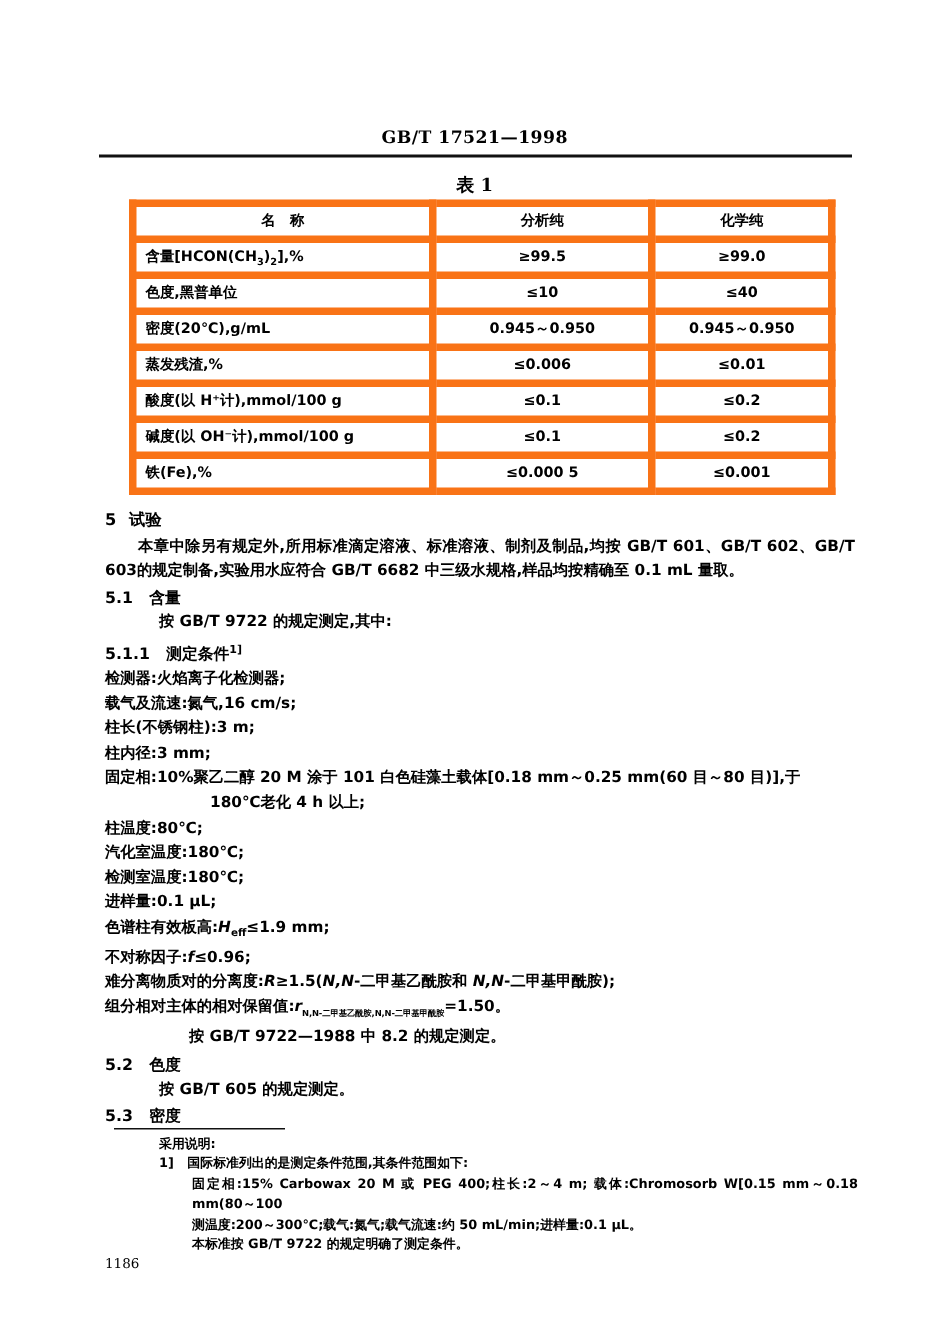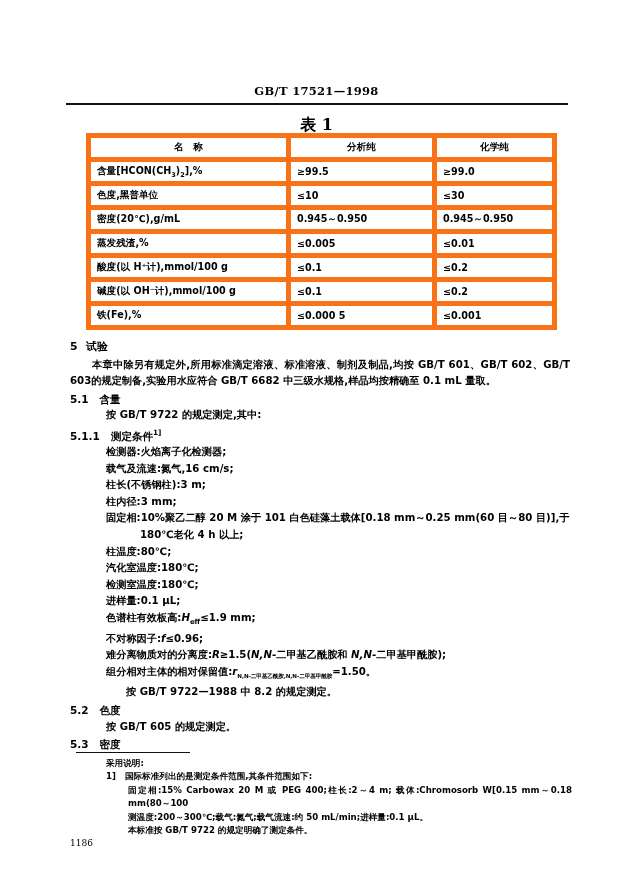--- a/index.html
+++ b/index.html
@@ -42,21 +42,21 @@
     height: 1.6px;
     background: #111;
   }
 
   
   .tbl-caption {
     position: absolute;
     left: 0; right: 0;
     top: 115px;
     text-align: center;
-    font-size: 16px;
+    font-size: 12px;
     font-weight: bold;
     font-family: "DejaVu Serif", "Liberation Serif", serif;
   }
 
   
   .tbl-wrap {
     position: absolute;
     left: 86px;
     top: 133px;
     width: 466px;
@@ -74,21 +74,21 @@
 
   table.spec th, table.spec td {
     border: 5px solid #f97316;
     height: 19px;
     padding: 0 6px;
     font-weight: bold;
     vertical-align: middle;
   }
   table.spec th { text-align: center; }
   table.spec td.nm { text-align: left; }
-  table.spec td.val { text-align: left; }
+  table.spec td.val { text-align: center; }
   sub, sup { font-size: 0.68em; }
   sup.fn { font-size: 0.7em; vertical-align: super; }
 
   
   .body {
     position: absolute;
     left: 70px;
     top: 336px;
     width: 500px;
     font-size: 10.2px;
@@ -105,21 +105,21 @@
     font-weight: bold;
     font-size: 10.5px;
     margin: 1px 0 0 0;
   }
   .para {
     text-align: justify;
     font-weight: bold;
     margin: 0;
   }
   .indent1 { text-indent: 22px; }
-  .ind-l1 { margin-left: 36px; font-weight: bold; }
+  .ind-l1 { font-weight: bold; }
   .ind-l2 { margin-left: 70px; font-weight: bold; }
   .ital { font-style: italic; }
   .tiny-sub {
     font-size: 5.6px;
     vertical-align: sub;
     letter-spacing: -0.1px;
   }
 
   
   .fn-rule {
@@ -178,30 +178,30 @@
       </thead>
       <tbody>
         <tr>
           <td class="nm"><span>含量[HCON(CH</span><sub>3</sub><span>)</span><sub>2</sub><span>],%</span></td>
           <td class="val">≥99.5</td>
           <td class="val">≥99.0</td>
         </tr>
         <tr>
           <td class="nm">色度,黑普单位</td>
           <td class="val">≤10</td>
-          <td class="val">≤30</td>
+          <td class="val">≤40</td>
         </tr>
         <tr>
           <td class="nm">密度(20℃),g/mL</td>
           <td class="val">0.945～0.950</td>
           <td class="val">0.945～0.950</td>
         </tr>
         <tr>
           <td class="nm">蒸发残渣,%</td>
-          <td class="val">≤0.005</td>
+          <td class="val">≤0.006</td>
           <td class="val">≤0.01</td>
         </tr>
         <tr>
           <td class="nm">酸度(以 H⁺计),mmol/100 g</td>
           <td class="val">≤0.1</td>
           <td class="val">≤0.2</td>
         </tr>
         <tr>
           <td class="nm">碱度(以 OH⁻计),mmol/100 g</td>
           <td class="val">≤0.1</td>

